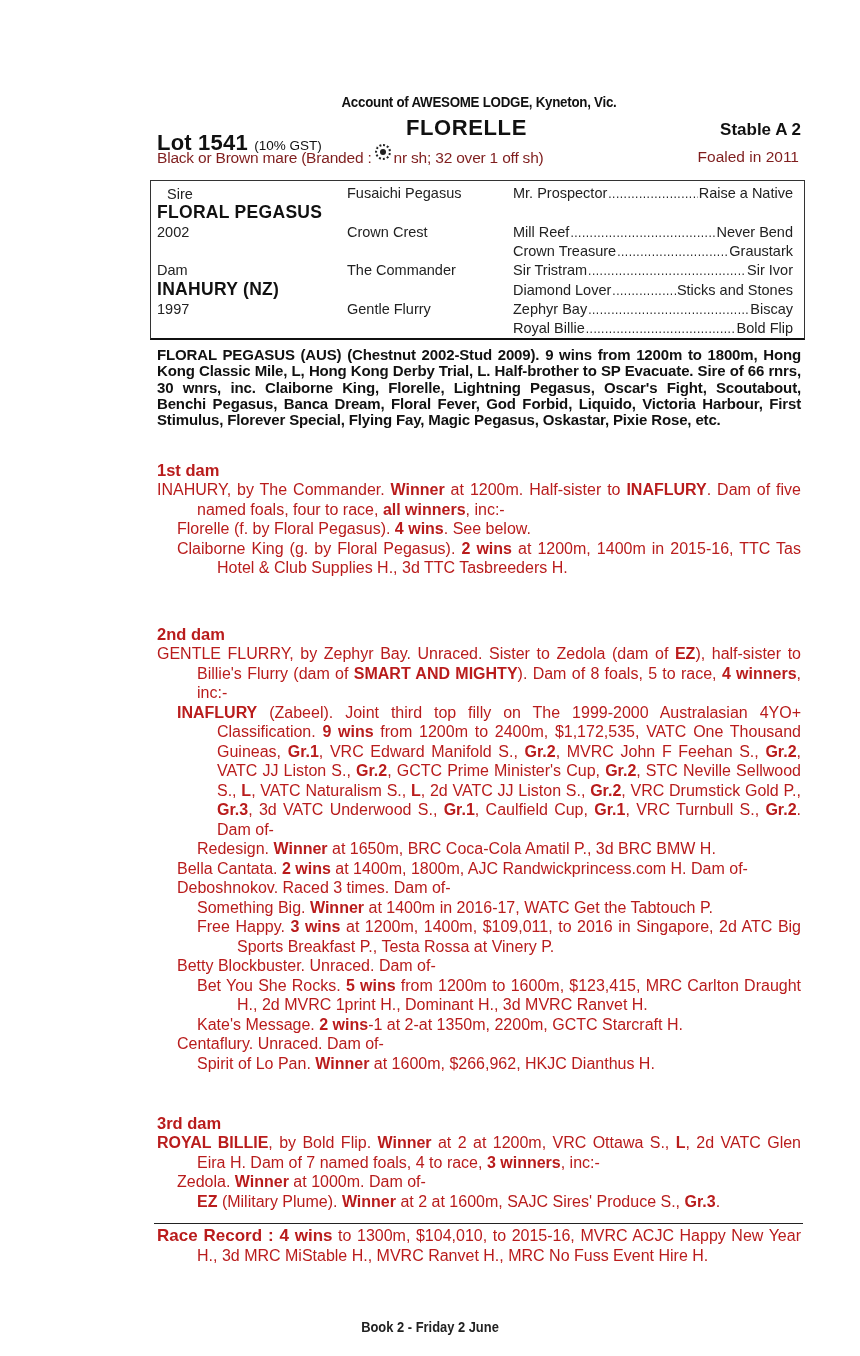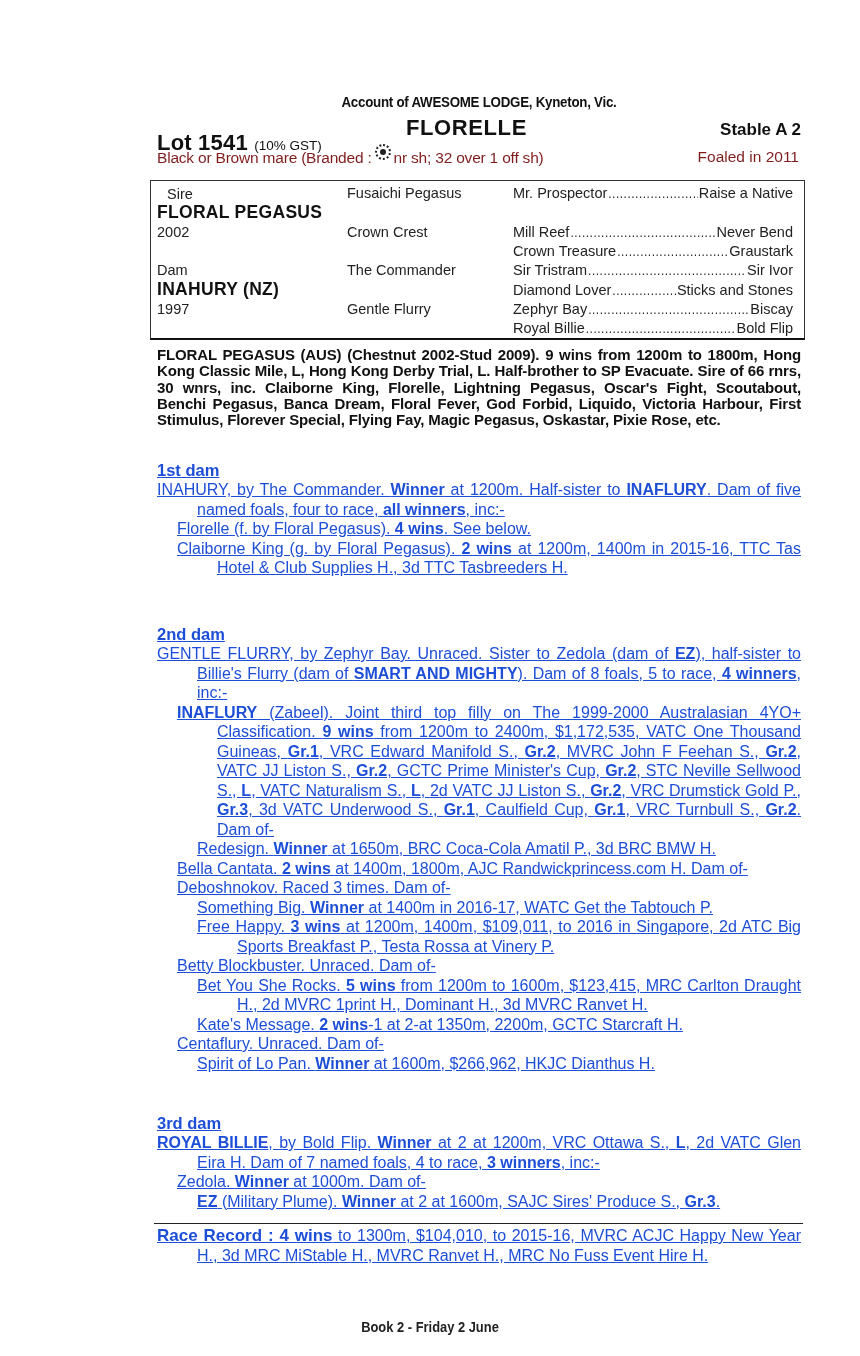--- a/index.html
+++ b/index.html
@@ -37,21 +37,21 @@
     .pc.big { font-weight: 900; font-size: 17.5px; color: #111; letter-spacing: 0.3px; }
     .gg { position: absolute; left: 362px; width: 280px; display: flex; line-height: 19px; white-space: nowrap; }
     .gg .lead { flex: 1; overflow: hidden; margin: 0 1px; }
     .gg .lead::before { content: "................................................................................"; letter-spacing: 0.5px; font-size: 12px; }
 
     .sireblurb {
       position: absolute; left: 0; top: 255px; width: 644px;
       font-weight: 900; font-size: 15px; line-height: 16.3px; text-align: justify; letter-spacing: -0.15px;
     }
 
-    .section { position: absolute; left: 0; width: 644px; font-size: 16px; line-height: 19.5px; color: #1d4ed8; text-decoration: underline; }
+    .section { position: absolute; left: 0; width: 644px; font-size: 16px; line-height: 19.5px; color: #b91c1c; }
     .sh { font-weight: 900; font-size: 16.5px; line-height: 19px; }
     .p { text-align: justify; }
     .i0 { padding-left: 76px; text-indent: -76px; }
     .i1 { padding-left: 60px; text-indent: -40px; }
     b { font-weight: 900; }
     .last { text-align-last: left; }
 
     .rule { position: absolute; left: -3px; width: 649px; border-top: 1.5px solid #222; }
     .footer { position: absolute; left: 0; width: 860px; top: 1318px; text-align: center; font-weight: bold; font-size: 15px; transform: scaleX(0.86); color: #222; }
   </style>

